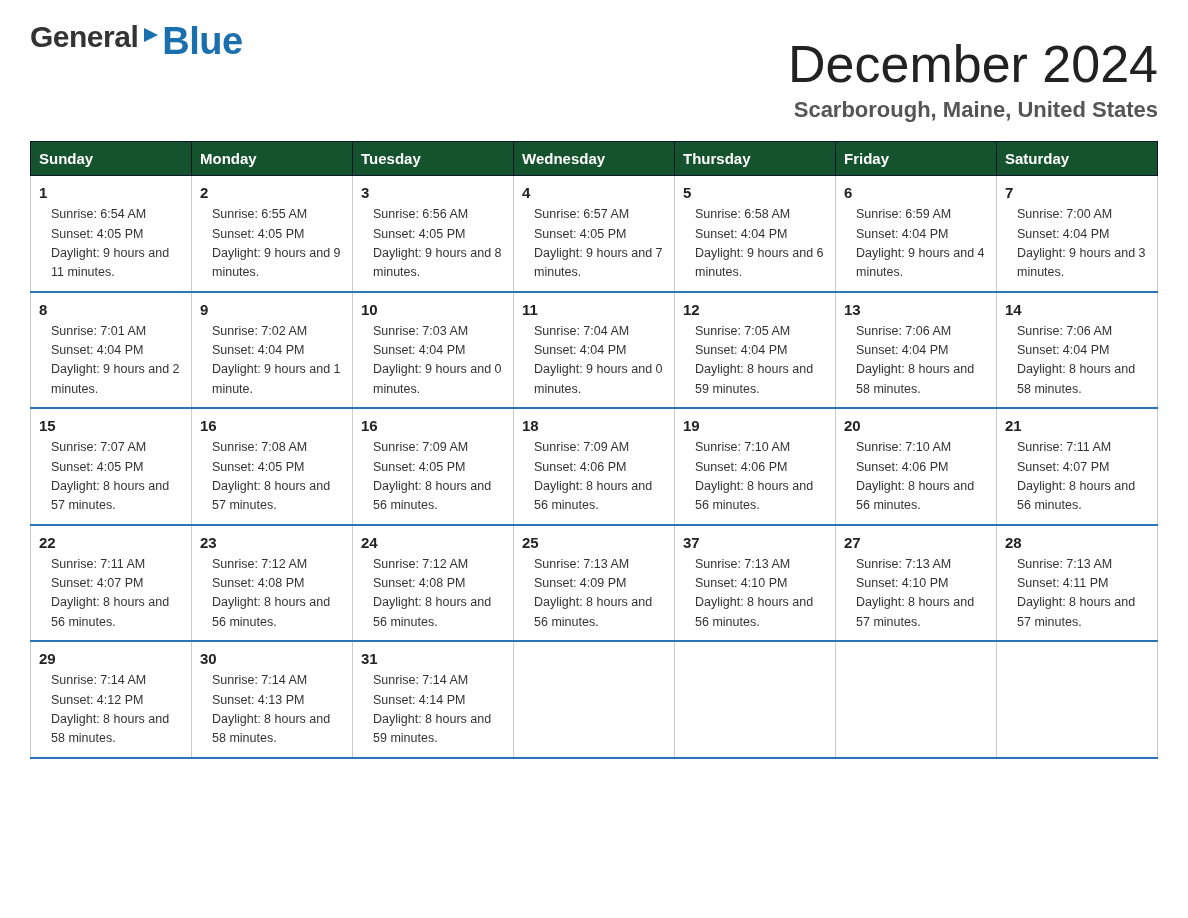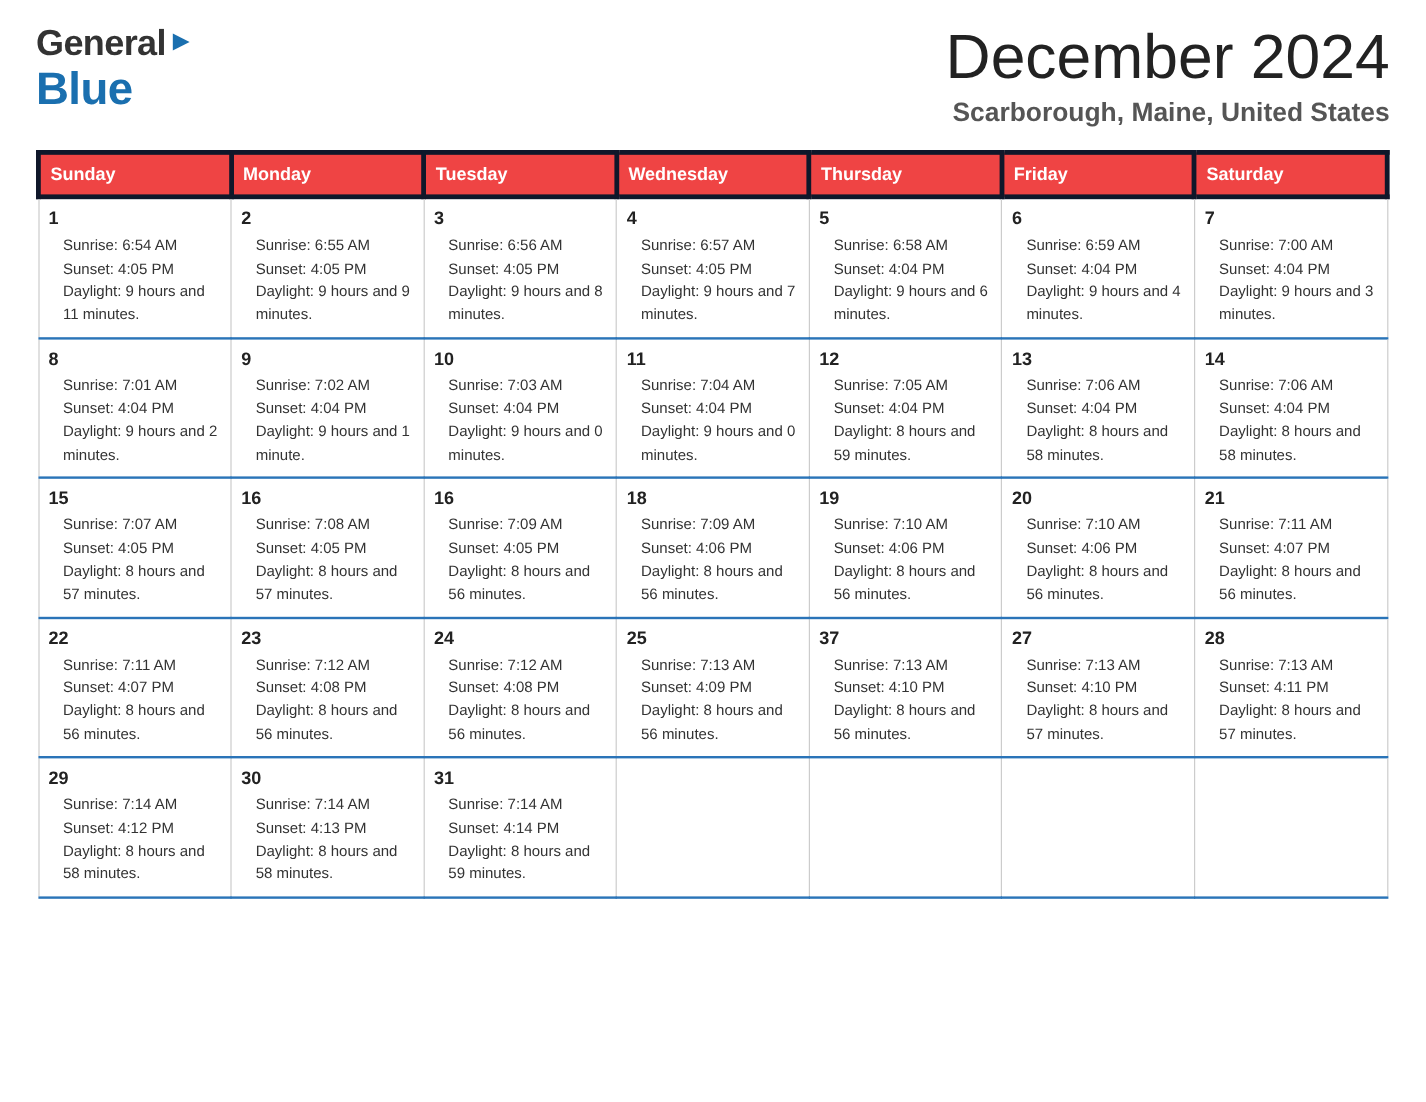--- a/index.html
+++ b/index.html
@@ -11,51 +11,52 @@
       padding: 20px 30px;
     }
     .header {
       display: flex;
       justify-content: space-between;
       align-items: flex-start;
       margin-bottom: 18px;
     }
     .logo {
       display: flex;
-      flex-direction: column;
+      flex-direction: row;
       align-items: flex-start;
     }
     .header-right {
       text-align: right;
+      margin-top: 16px;
     }
     .month-title {
       font-size: 52px;
       font-weight: normal;
       color: #222;
       line-height: 1.1;
     }
     .location {
       font-size: 22px;
       color: #555;
       margin-top: 4px;
       font-weight: bold;
     }
     table {
       width: 100%;
       border-collapse: collapse;
       table-layout: fixed;
     }
     thead th {
-      background-color: #ef4444;
+      background-color: #14532d;
       color: #fff;
       font-size: 15px;
       font-weight: bold;
       padding: 8px 8px;
       text-align: left;
-      border: 4px solid #0f172a;
+      border: 1px solid #0f172a;
     }
     tbody td {
       vertical-align: top;
       padding: 8px 8px;
       font-size: 13px;
       color: #333;
       border: 1px solid #ccc;
       height: 110px;
       width: 14.28%;
     }

